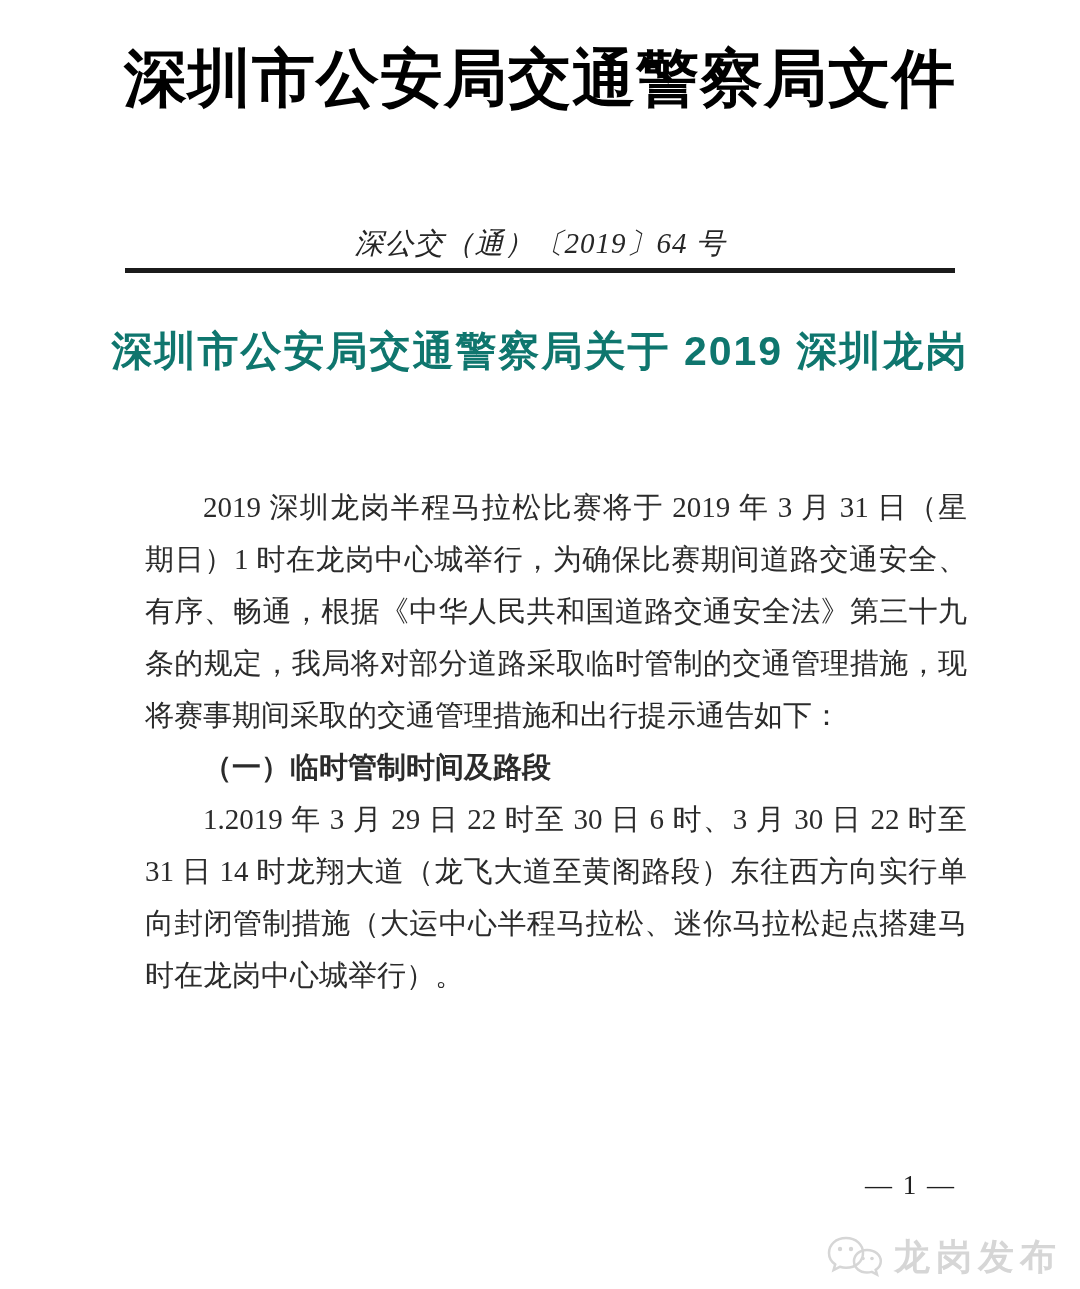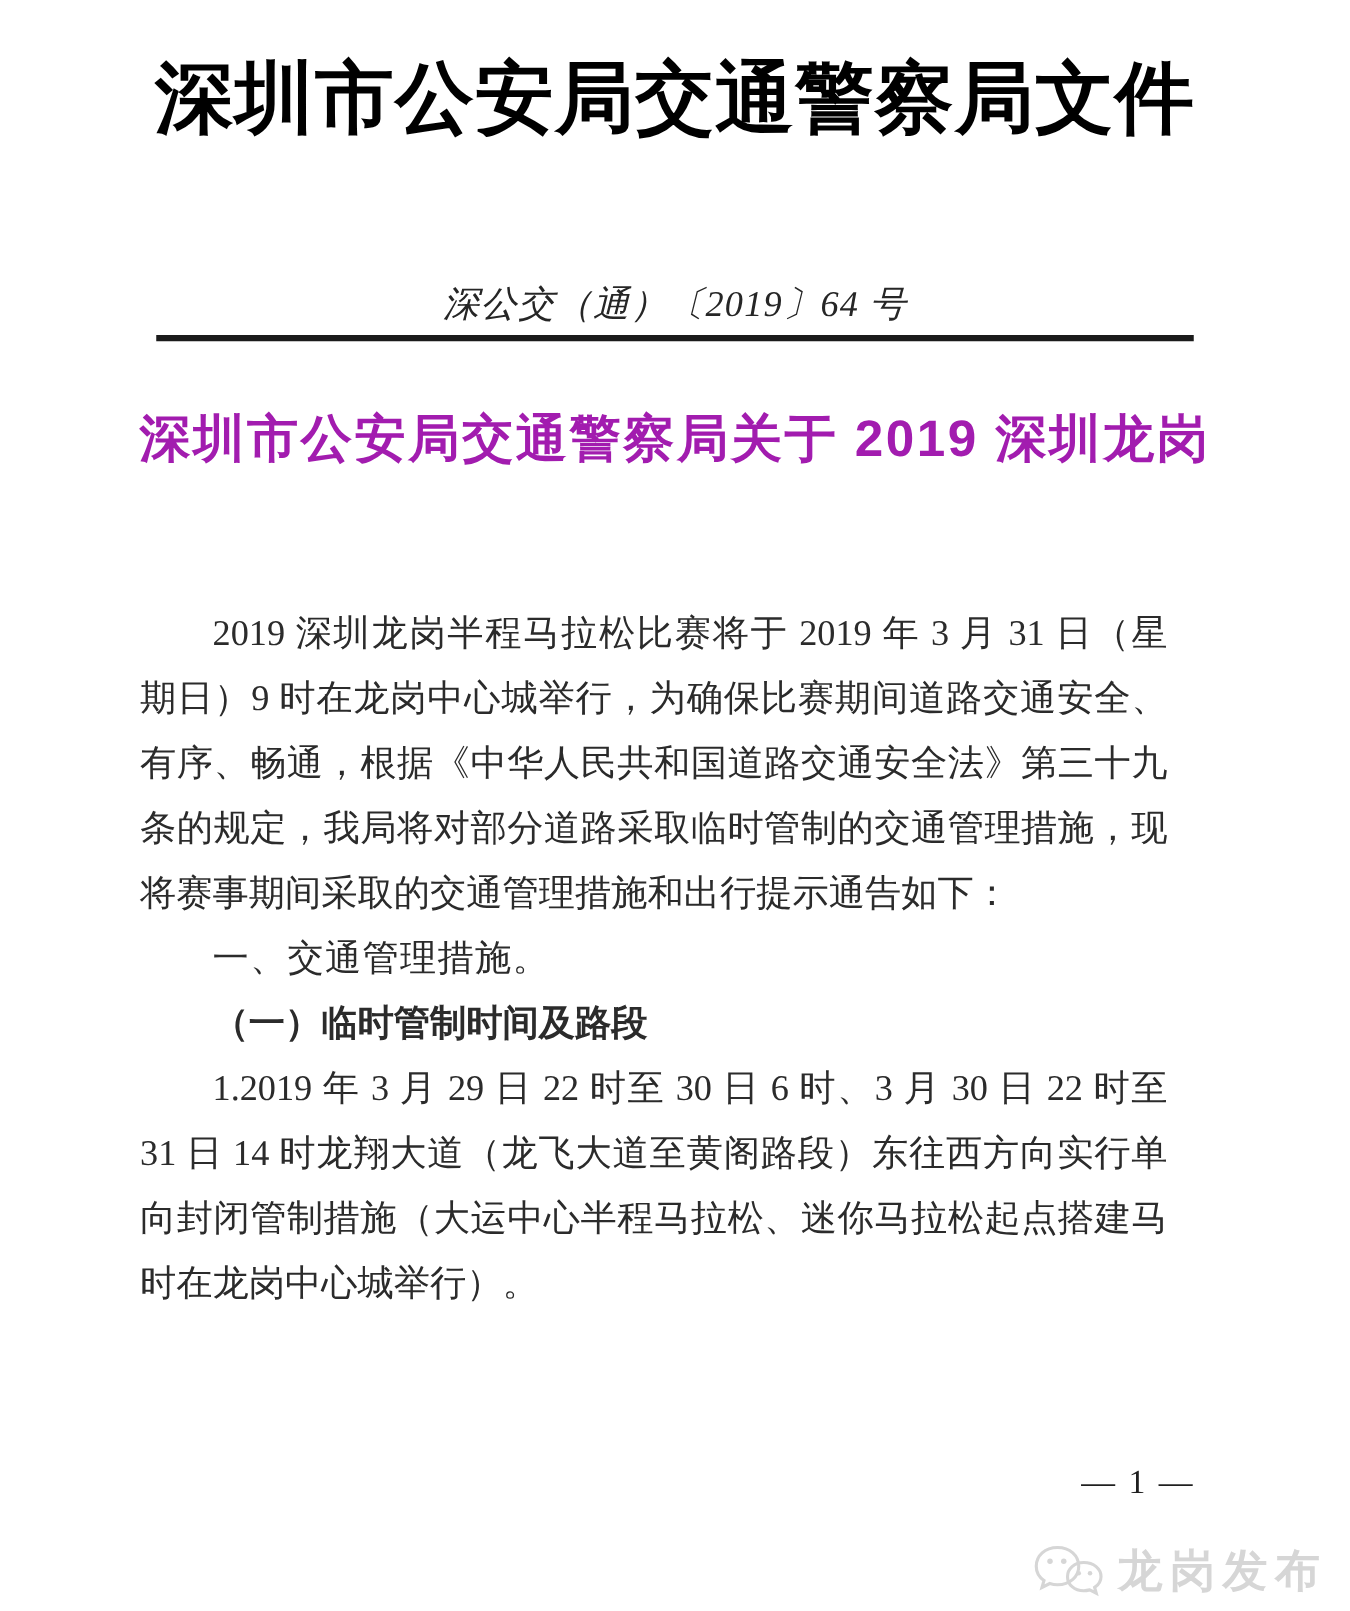--- a/index.html
+++ b/index.html
@@ -53,27 +53,27 @@
     position: absolute;
     top: 323px;
     left: 0;
     width: 100%;
     text-align: center;
     font-family: "Liberation Sans", "DejaVu Sans", sans-serif;
     font-weight: 800;
     font-size: 41px;
     line-height: 57px;
     letter-spacing: 2px;
-    color: #a21caf;
+    color: #0f766e;
   }
 
   .body-block {
     position: absolute;
     top: 481px;
-    left: 112px;
+    left: 145px;
     width: 822px;
   }
   .body-line {
     font-size: 29px;
     line-height: 52px;
     height: 52px;
     color: #2b2b2b;
     text-align: left;
   }
   .body-line.fill {
@@ -124,25 +124,24 @@
   <div class="doc-number">深公交（通）〔2019〕64 号</div>
 
   <div class="rule"></div>
 
   <div class="title">
     <div>深圳市公安局交通警察局关于 2019 深圳龙岗</div>
   </div>
 
   <div class="body-block">
       <div class="body-line fill indent">2019 深圳龙岗半程马拉松比赛将于 2019 年 3 月 31 日（星</div>
-      <div class="body-line fill">期日）9 时在龙岗中心城举行，为确保比赛期间道路交通安全、</div>
+      <div class="body-line fill">期日）1 时在龙岗中心城举行，为确保比赛期间道路交通安全、</div>
       <div class="body-line fill">有序、畅通，根据《中华人民共和国道路交通安全法》第三十九</div>
       <div class="body-line fill">条的规定，我局将对部分道路采取临时管制的交通管理措施，现</div>
       <div class="body-line">将赛事期间采取的交通管理措施和出行提示通告如下：</div>
-      <div class="body-line indent heading1">一、交通管理措施。</div>
       <div class="body-line indent heading2">（一）临时管制时间及路段</div>
       <div class="body-line fill indent">1.2019 年 3 月 29 日 22 时至 30 日 6 时、3 月 30 日 22 时至</div>
       <div class="body-line fill">31 日 14 时龙翔大道（龙飞大道至黄阁路段）东往西方向实行单</div>
       <div class="body-line fill">向封闭管制措施（大运中心半程马拉松、迷你马拉松起点搭建马</div>
       <div class="body-line">时在龙岗中心城举行）。</div>
     </div>
 
   <div class="page-number">— 1 —</div>
 
   <div class="watermark">

